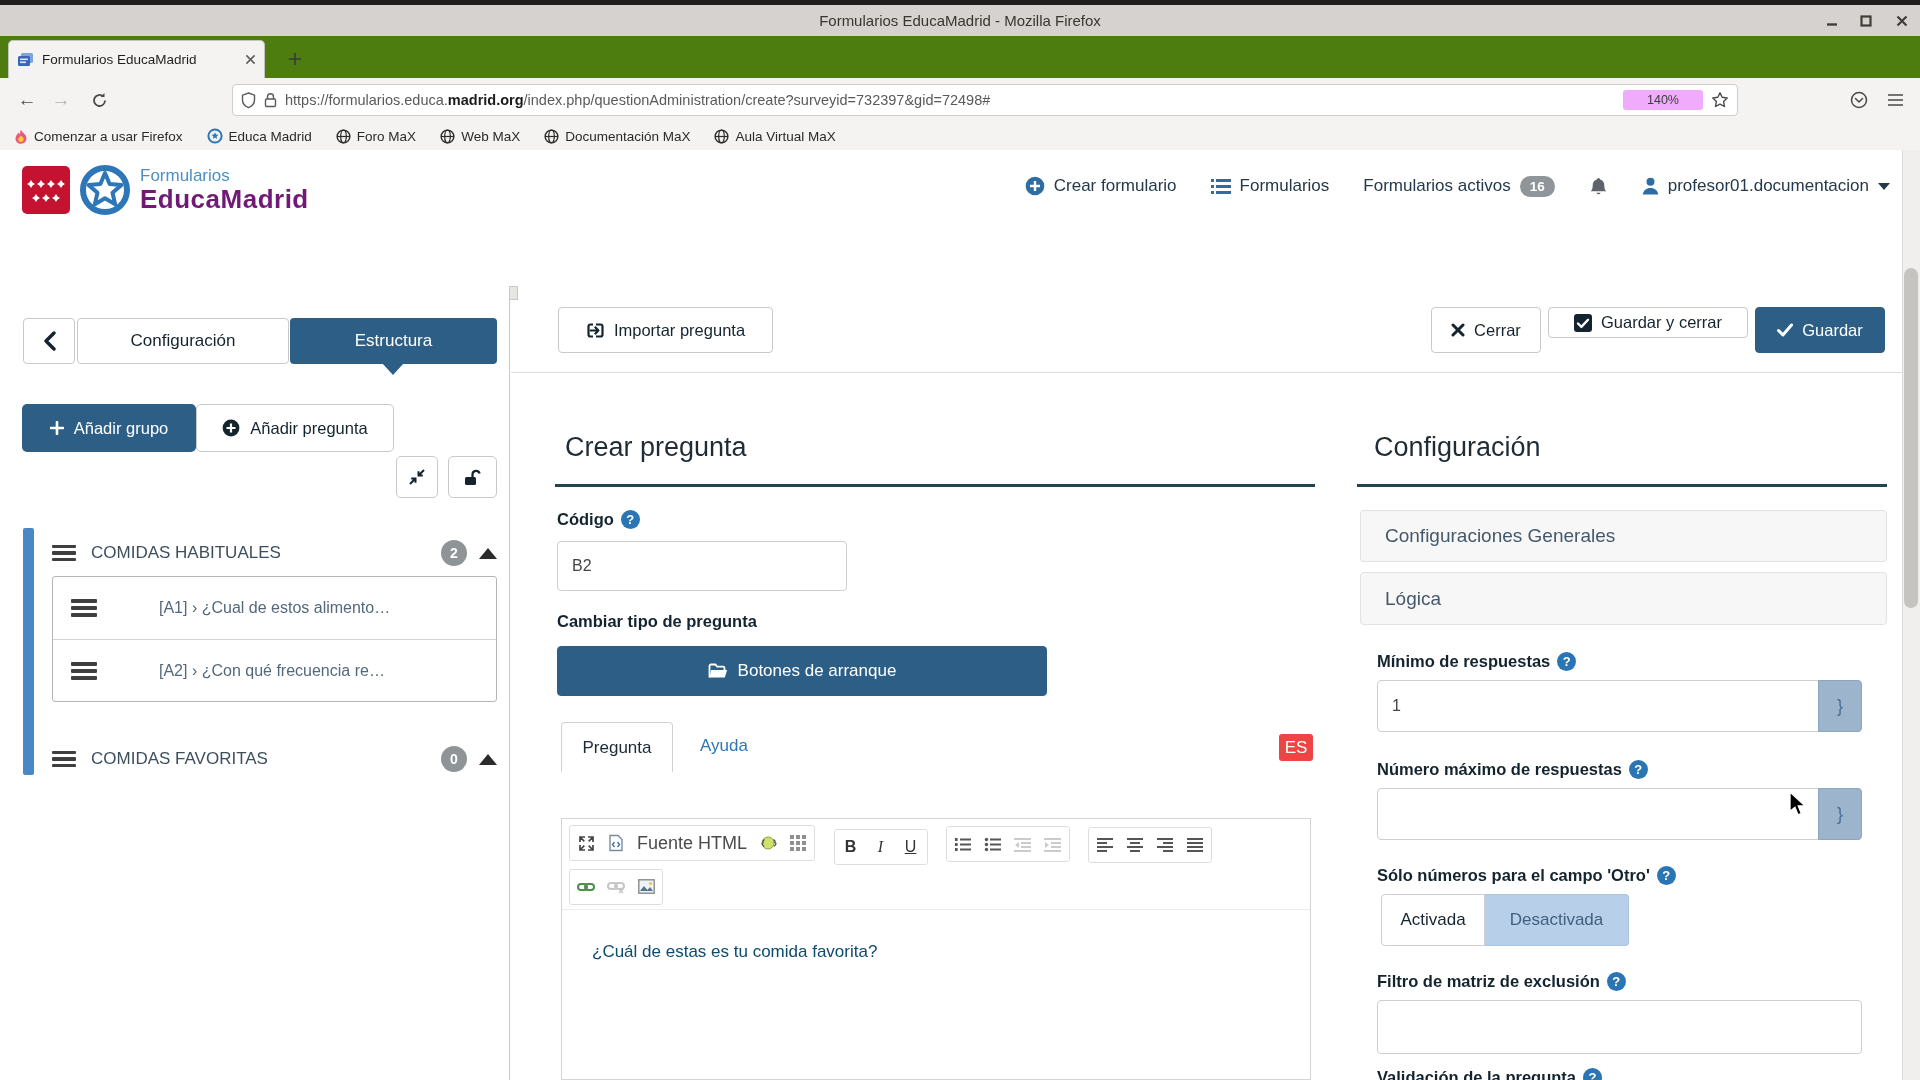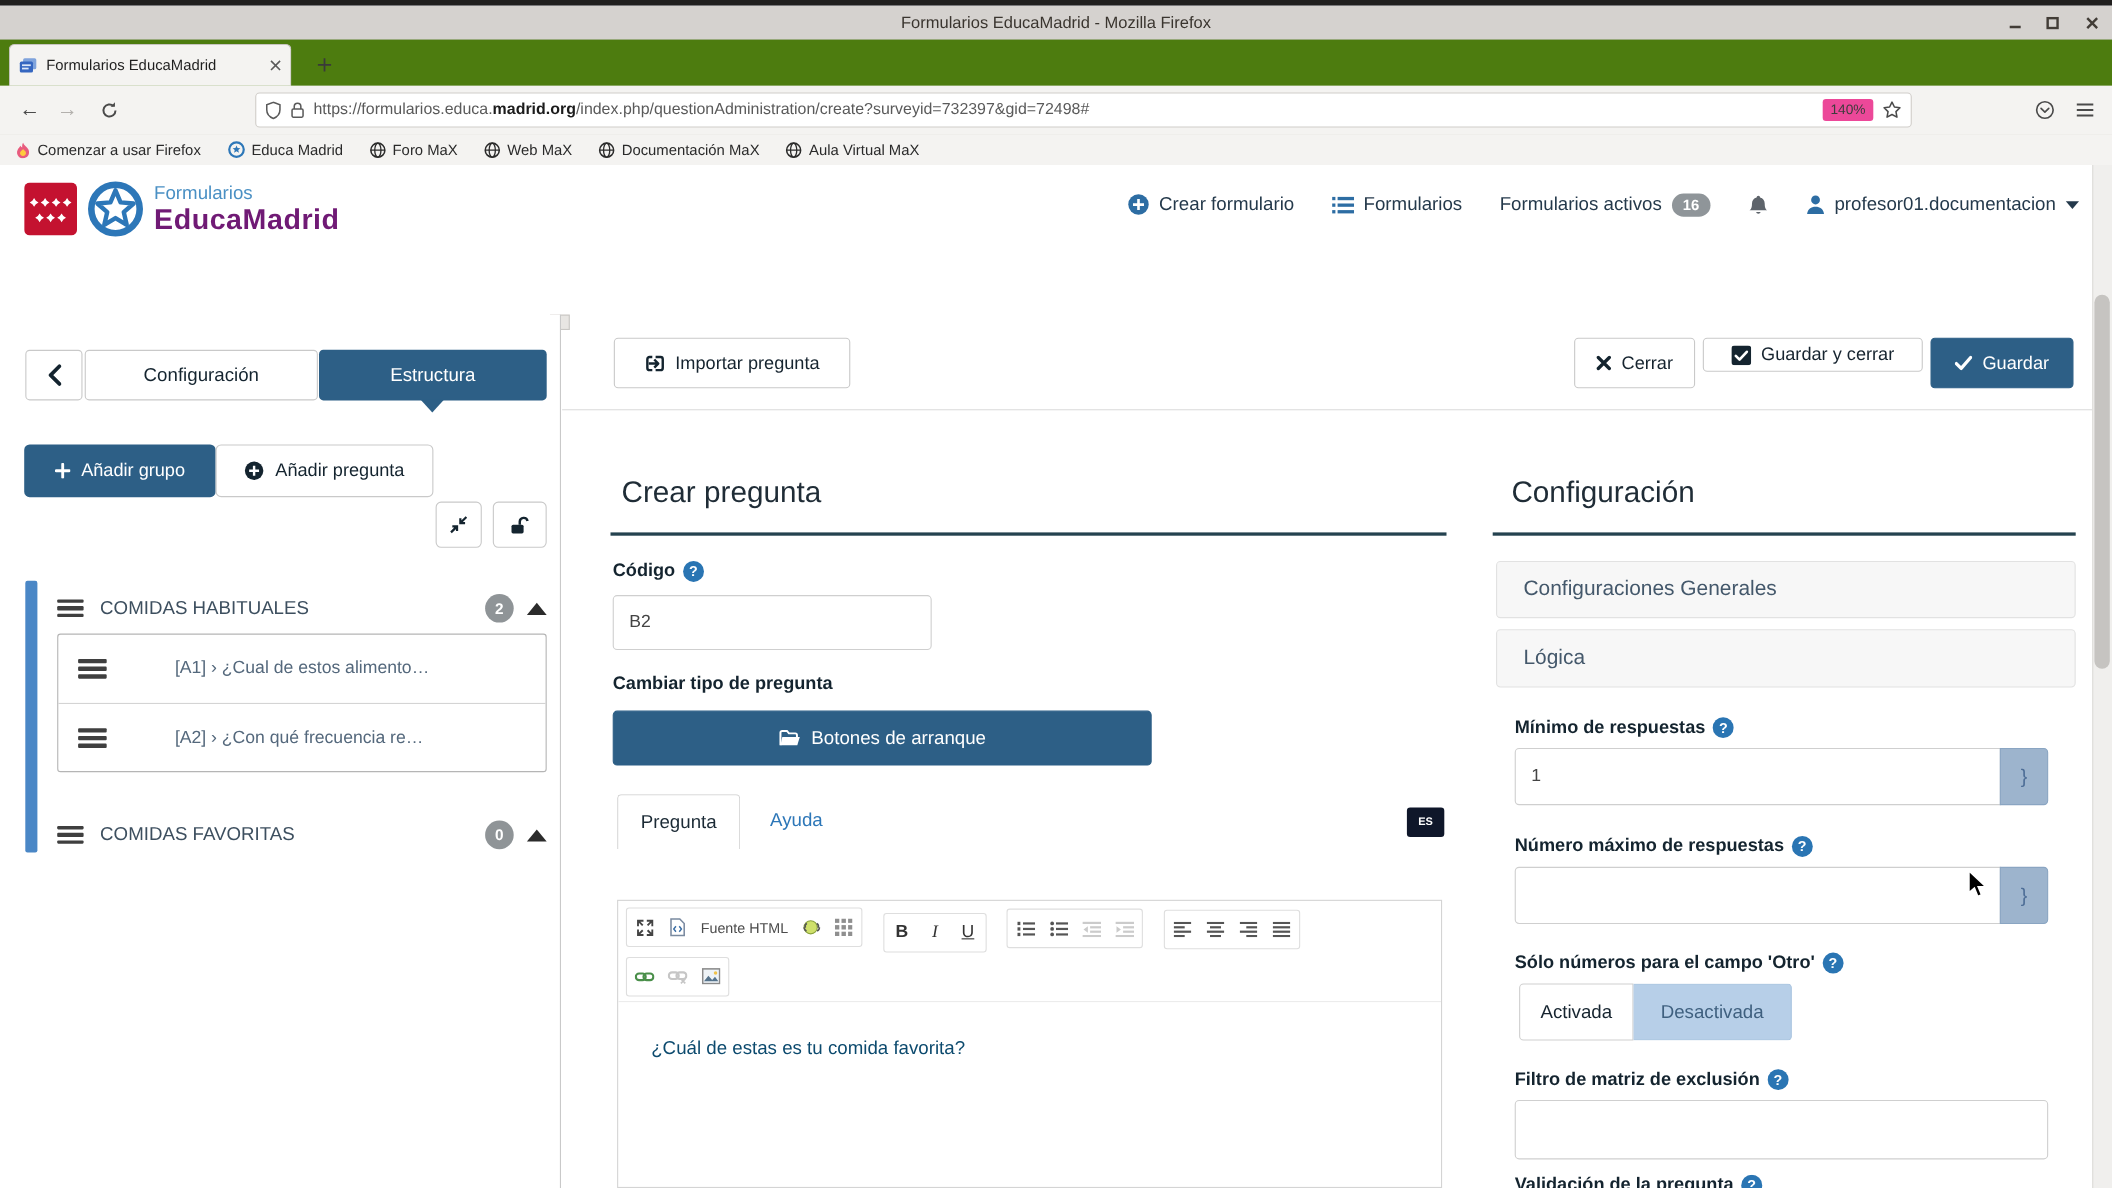--- a/index.html
+++ b/index.html
@@ -19,21 +19,21 @@
   .tab-title{font-size:13.5px;color:#1f1f1f;flex:1;white-space:nowrap;overflow:hidden}
   .newtab{left:280px;top:8px;width:30px;height:30px;display:flex;align-items:center;justify-content:center;border-radius:4px;color:#3a3a3a}
   .urlbar{left:0;top:78px;width:1920px;height:44px;background:#f4f3f1;border-bottom:1px solid #d4d1ce}
   .navbtn{position:absolute;top:84px;width:30px;height:32px;display:flex;align-items:center;justify-content:center;
           font-size:19px;color:#4a4a4a}
   .navbtn.dis{color:#b3b0ad}
   .urlfield{left:232px;top:84px;width:1506px;height:32px;background:#fff;border:1px solid #d0cdc9;border-radius:4px;
             display:flex;align-items:center;box-sizing:border-box;padding:0 8px;gap:8px}
   .urltext{font-size:14.5px;color:#5a5a5a;white-space:nowrap;overflow:hidden;flex:1}
   .urltext b{color:#1b1b1b;font-weight:bold}
-  .zoomchip{background:#ec4899;border-radius:3px;font-size:12.5px;color:#3c3c3c;padding:3px 7px}
+  .zoomchip{background:#f0abfc;border-radius:3px;font-size:12.5px;color:#3c3c3c;padding:3px 24px}
   .bmbar{left:0;top:122px;width:1920px;height:28px;background:#f4f3f1;border-bottom:1px solid #d6d3d0;
          display:flex;align-items:center;padding-left:14px;gap:24px}
   .bmitem{display:flex;align-items:center;gap:6px;font-size:13.5px;color:#2a2a2a;white-space:nowrap}
 
   
   .siteheader{left:0;top:150px;width:1920px;height:78px;background:#fff}
   .logotxt1{font-size:17px;color:#4a90c4}
   .logotxt2{font-size:26px;font-weight:bold;color:#701a75;letter-spacing:.5px;margin-top:-2px}
   .mainnav{position:absolute;right:30px;top:150px;height:72px;display:flex;align-items:center;gap:34px}
   .navitem{display:flex;align-items:center;gap:9px;font-size:17px;color:#24394b;white-space:nowrap}
@@ -67,27 +67,27 @@
   .h1{font-size:27px;color:#1f2c36}
   .hrule{background:#24424f;height:3px}
   .flabel{font-weight:bold;font-size:16.5px;color:#14242f;display:flex;align-items:center;gap:7px;white-space:nowrap}
   .help{width:19px;height:19px;border-radius:50%;background:#2a75b3;color:#fff;font-size:13px;font-weight:bold;
         display:inline-flex;align-items:center;justify-content:center}
   .tinput{border:1px solid #cfcfcf;border-radius:4px;font-size:16px;color:#444;padding:0 14px;box-sizing:border-box;
           font-family:"Liberation Sans",sans-serif;background:#fff;outline:none}
   .tabq{background:#fff;border:1px solid #d2d2d2;border-bottom:none;border-radius:4px 4px 0 0;
         display:flex;align-items:center;justify-content:center;font-size:17px;color:#1b2a35;box-sizing:border-box}
   .linktab{font-size:17px;color:#2d77b8}
-  .esbadge{background:#0f172a;color:#fff;font-weight:bold;font-size:10px;border-radius:3px;
+  .esbadge{background:#ef4444;color:#fff;font-weight:normal;font-size:17px;border-radius:3px;
            display:flex;align-items:center;justify-content:center}
   .editor{border:1px solid #d4d4d4;background:#fff;box-sizing:border-box}
   .tgroup{display:inline-flex;align-items:center;border:1px solid #dedede;border-radius:3px;background:#fff;
           padding:1px;margin-right:14px;height:36px;box-sizing:border-box}
   .tbtn{width:30px;height:30px;display:flex;align-items:center;justify-content:center}
-  .tlabel{font-size:13px;color:#4b4b4b;padding:0 6px;white-space:nowrap}
+  .tlabel{font-size:18px;color:#4b4b4b;padding:0 6px;white-space:nowrap}
   .bletter{font-size:16px;color:#333}
   .qcontent{font-size:17px;color:#0c4a6e}
 
   .secbar{background:#f7f7f7;border:1px solid #e2e2e2;border-radius:4px;color:#44586b;font-size:19px;
           display:flex;align-items:center;padding:0 24px;box-sizing:border-box}
   .addon{background:#9db4cd;border:1px solid #8aa5c2;border-radius:0 4px 4px 0;color:#4d6d96;font-size:18px;
          display:flex;align-items:center;justify-content:center;box-sizing:border-box}
   .togA{background:#fff;border:1px solid #cfcfcf;border-radius:4px 0 0 4px;color:#16242f;font-size:17px;
         display:flex;align-items:center;justify-content:center;box-sizing:border-box}
   .togB{background:#b7cfe8;border:1px solid #a9c4df;border-left:none;border-radius:0 4px 4px 0;color:#3f607f;font-size:17px;

